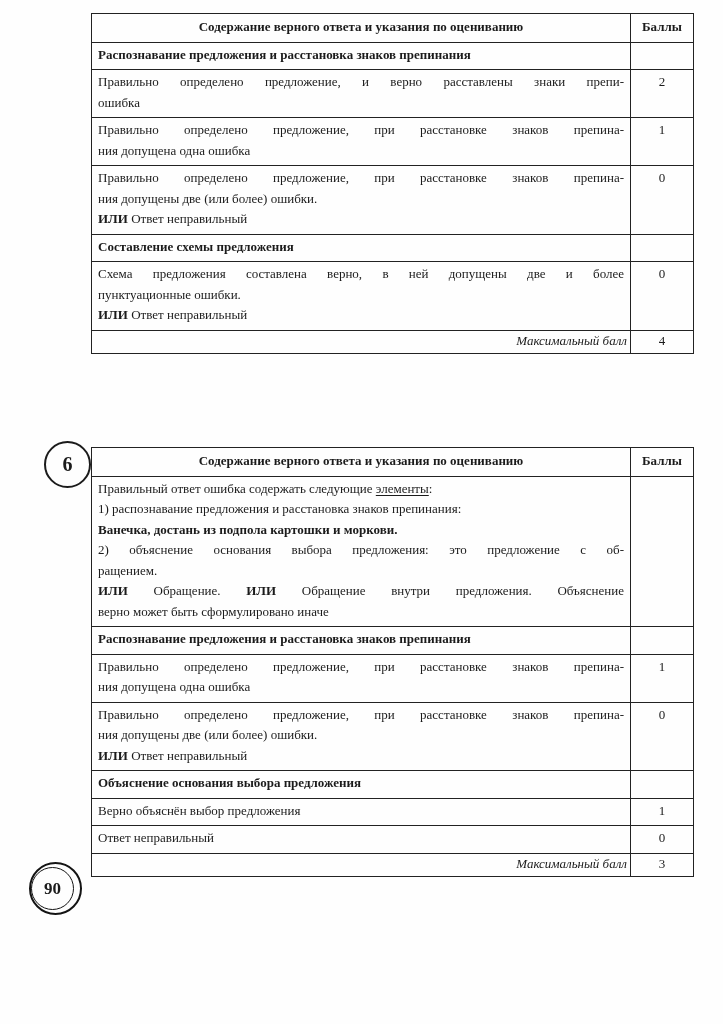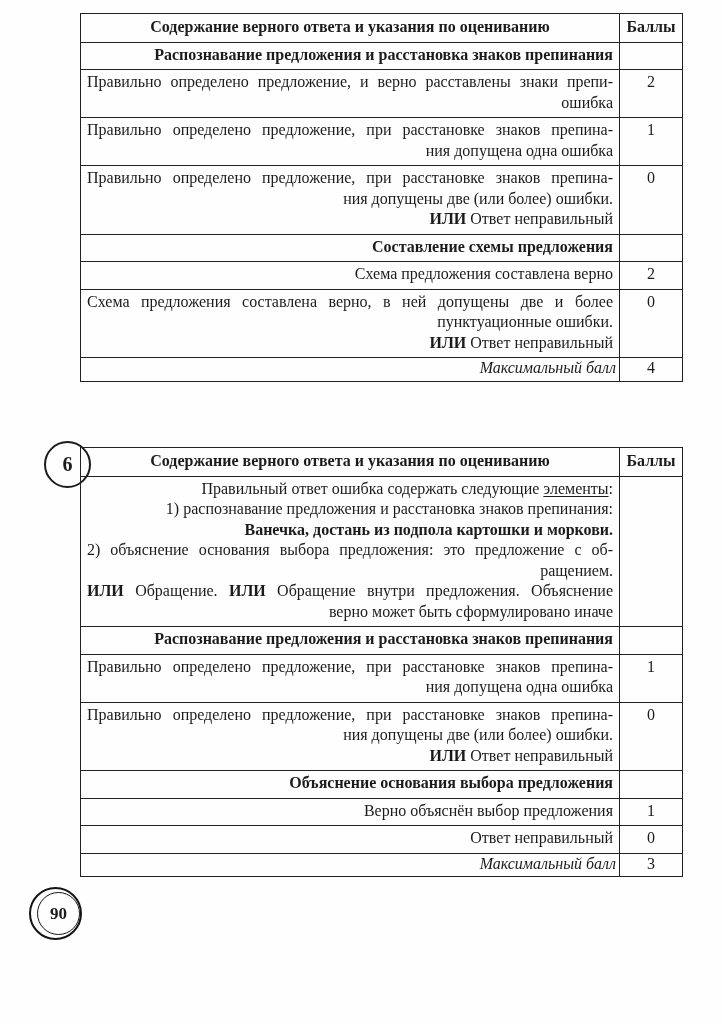--- a/index.html
+++ b/index.html
@@ -2,49 +2,49 @@
 <html><head>
 <meta charset="utf-8">
 <style>
   html,body{margin:0;padding:0;background:#e9e9e9;}
   .page{
     position:relative;width:723px;height:1024px;background:#fefefe;
     font-family:"Liberation Serif",serif;color:#1b1b1b;overflow:hidden;
     margin:0 auto;
   }
   table.crit{
-    position:absolute;left:80px;width:602px;
+    position:absolute;left:91px;width:602px;
     border-collapse:collapse;table-layout:fixed;
-    font-size:16px;line-height:20.5px;
+    font-size:13px;line-height:20.5px;
   }
   table.t0{top:13px;}
   table.t1{top:447px;}
   col.c-crit{width:539px;}
   col.c-score{width:63px;}
   th,td{border:1.4px solid #222;vertical-align:top;}
   th{font-weight:bold;text-align:center;padding:3px 4px 4px;}
   td.crit{padding:2px 6px 4px 6px;}
   td.score{padding:2px 2px 4px;text-align:center;}
   tr.section td.crit{font-weight:bold;}
   tr.max td.crit{font-style:italic;text-align:right;padding:0 3px 2px 6px;}
   tr.max td.score{padding:0 2px 2px;}
-  .line{min-height:20.5px;text-align:right;}
+  .line{min-height:20.5px;}
   .line.j{text-align:justify;text-align-last:justify;}
   .b{font-weight:bold;}
   .u{text-decoration:underline;text-underline-offset:2px;}
   .task-badge{
     position:absolute;left:44px;top:441px;width:43px;height:43px;
     border:2px solid #1b1b1b;border-radius:50%;
     display:flex;align-items:center;justify-content:center;
     font-weight:bold;font-size:20px;font-family:"Liberation Serif",serif;
   }
   .page-badge{
-    position:absolute;left:29px;top:887px;width:49px;height:49px;
+    position:absolute;left:29px;top:862px;width:49px;height:49px;
     border:2.5px solid #141414;border-radius:50%;
-    display:flex;align-items:center;justify-content:flex-end;
+    display:flex;align-items:center;justify-content:flex-start;
   }
   .page-badge .inner{
     width:41px;height:41px;border:1.5px solid #141414;border-radius:50%;
     display:flex;align-items:center;justify-content:center;
     font-weight:bold;font-size:17px;font-family:"Liberation Serif",serif;
   }
 </style>
 </head>
 <body>
 
@@ -91,26 +91,20 @@
           <td class="score">0</td>
         </tr>
         <tr class="section">
           <td class="crit">
             <div class="line"><span>Составление схемы предложения</span></div>
           </td>
           <td class="score"></td>
         </tr>
         <tr class="item">
           <td class="crit">
-            <div class="line"><span>Схема предложения составлена верно</span></div>
-          </td>
-          <td class="score">2</td>
-        </tr>
-        <tr class="item">
-          <td class="crit">
             <div class="line j"><span>Схема предложения составлена верно, в ней допущены две и более</span></div>
             <div class="line"><span>пунктуационные ошибки.</span></div>
             <div class="line"><span class="b ">ИЛИ</span><span> Ответ неправильный</span></div>
           </td>
           <td class="score">0</td>
         </tr>
         <tr class="max">
           <td class="crit">
             <div class="line"><span>Максимальный балл</span></div>
           </td>

